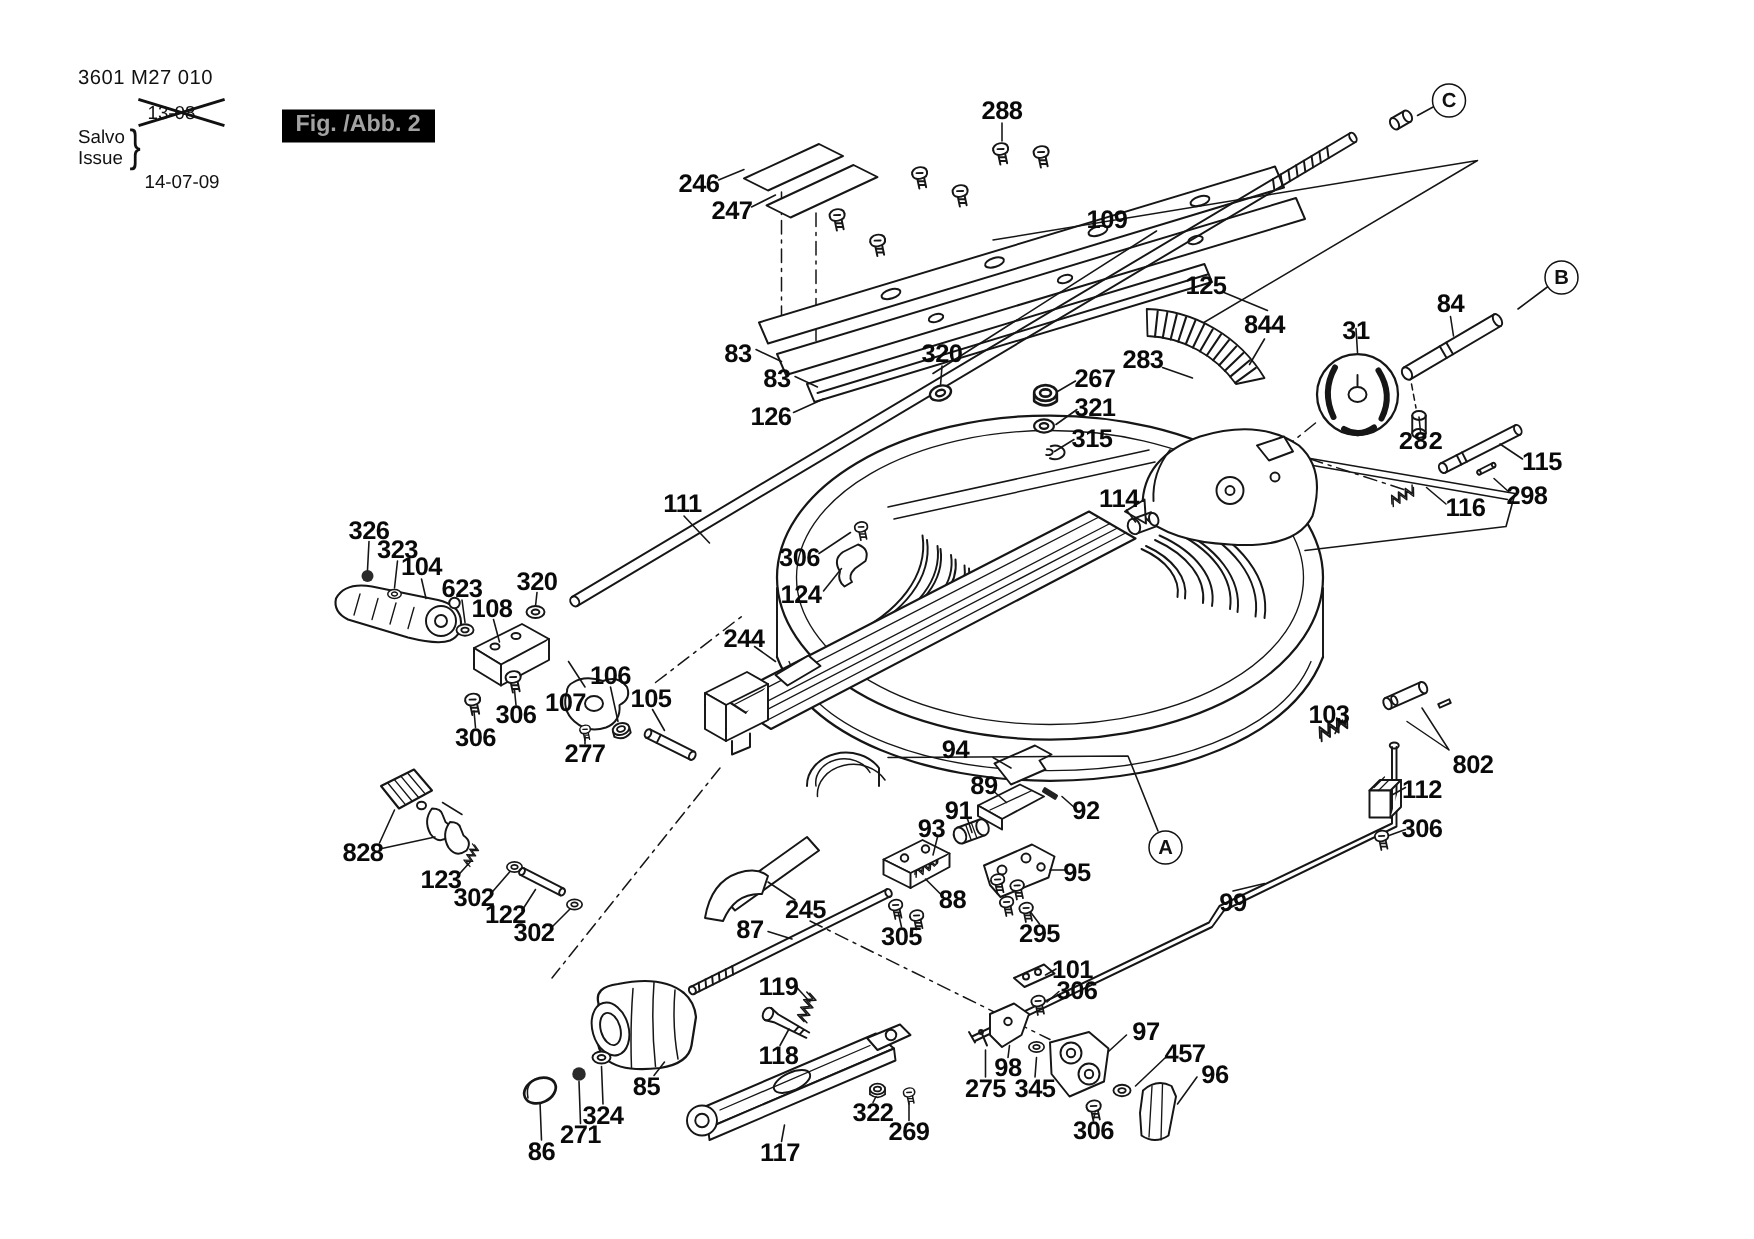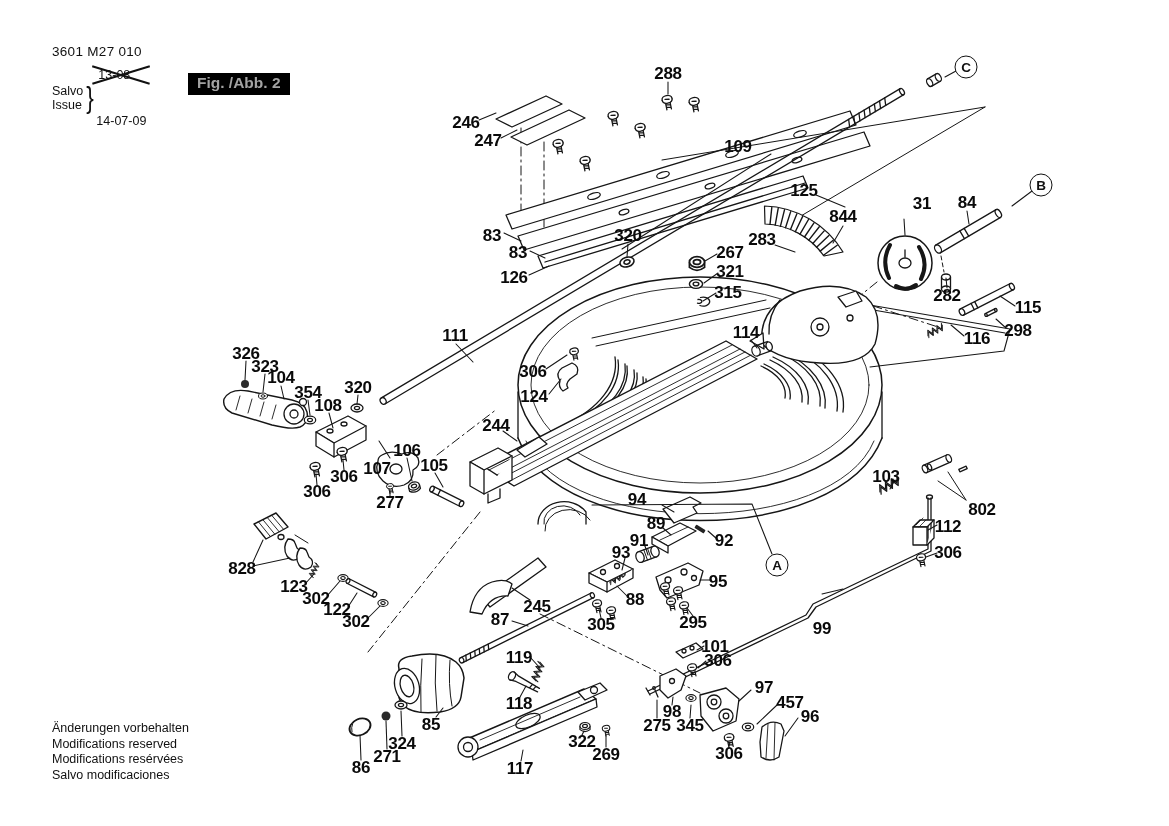--- a/index.html
+++ b/index.html
@@ -474,56 +474,50 @@
       </div>
       <div class="brace">}</div>
       <div class="rev-values">
         <span class="crossed">13-08</span>
         <span>14-07-09</span>
       </div>
     </div>
   </div>
   <div class="figbox">Fig. /Abb. 2</div>
 
-  <div class="footer">
-    <div>Änderungen vorbehalten</div>
-    <div>Modifications reserved</div>
-    <div>Modifications resérvées</div>
-    <div>Salvo modificaciones</div>
-  </div>
 
   <div id="callout-layer">
       <div class="callout" style="left: 668px; top: 74px;">288</div>
       <div class="callout" style="left: 466px; top: 123px;">246</div>
       <div class="callout" style="left: 488px; top: 141px;">247</div>
       <div class="callout" style="left: 738px; top: 147px;">109</div>
       <div class="callout" style="left: 492px; top: 236px;">83</div>
       <div class="callout" style="left: 518px; top: 253px;">83</div>
       <div class="callout" style="left: 514px; top: 278px;">126</div>
       <div class="callout" style="left: 628px; top: 236px;">320</div>
       <div class="callout" style="left: 804px; top: 191px;">125</div>
       <div class="callout" style="left: 843px; top: 217px;">844</div>
       <div class="callout" style="left: 762px; top: 240px;">283</div>
       <div class="callout" style="left: 730px; top: 253px;">267</div>
       <div class="callout" style="left: 730px; top: 272px;">321</div>
       <div class="callout" style="left: 728px; top: 293px;">315</div>
-      <div class="callout" style="left: 904px; top: 204px; margin-left: 18px;">31</div>
+      <div class="callout" style="left: 904px; top: 221px;">31</div>
       <div class="callout" style="left: 967px; top: 203px;">84</div>
-      <div class="callout" style="left: 947px; top: 296px;">282</div>
+      <div class="callout" style="left: 947px; top: 296px; font-family: Liberation Mono, monospace;">282</div>
       <div class="callout" style="left: 1028px; top: 308px;">115</div>
       <div class="callout" style="left: 977px; top: 339px;">116</div>
       <div class="callout" style="left: 1018px; top: 331px;">298</div>
       <div class="callout" style="left: 455px; top: 336px;">111</div>
       <div class="callout" style="left: 746px; top: 333px;">114</div>
       <div class="callout" style="left: 533px; top: 372px;">306</div>
       <div class="callout" style="left: 534px; top: 397px;">124</div>
       <div class="callout" style="left: 246px; top: 354px;">326</div>
       <div class="callout" style="left: 265px; top: 367px;">323</div>
       <div class="callout" style="left: 281px; top: 378px;">104</div>
-      <div class="callout" style="left: 308px; top: 393px;">354</div>
+      <div class="callout" style="left: 308px; top: 393px;">623</div>
       <div class="callout" style="left: 328px; top: 406px;">108</div>
       <div class="callout" style="left: 358px; top: 388px;">320</div>
       <div class="callout" style="left: 377px; top: 433px; margin-top: 36px;">107</div>
       <div class="callout" style="left: 407px; top: 451px;">106</div>
       <div class="callout" style="left: 434px; top: 466px;">105</div>
       <div class="callout" style="left: 344px; top: 477px;">306</div>
       <div class="callout" style="left: 317px; top: 492px;">306</div>
       <div class="callout" style="left: 390px; top: 503px;">277</div>
       <div class="callout" style="left: 496px; top: 426px;">244</div>
       <div class="callout" style="left: 637px; top: 500px;">94</div>
@@ -539,21 +533,21 @@
       <div class="callout" style="left: 948px; top: 553px;">306</div>
       <div class="callout" style="left: 242px; top: 569px;">828</div>
       <div class="callout" style="left: 294px; top: 587px;">123</div>
       <div class="callout" style="left: 316px; top: 599px;">302</div>
       <div class="callout" style="left: 337px; top: 610px;">122</div>
       <div class="callout" style="left: 356px; top: 622px;">302</div>
       <div class="callout" style="left: 537px; top: 607px;">245</div>
       <div class="callout" style="left: 500px; top: 620px;">87</div>
       <div class="callout" style="left: 601px; top: 625px;">305</div>
       <div class="callout" style="left: 693px; top: 623px;">295</div>
-      <div class="callout" style="left: 822px; top: 602px; margin-top: 27px;">99</div>
+      <div class="callout" style="left: 822px; top: 602px;">99</div>
       <div class="callout" style="left: 519px; top: 658px;">119</div>
       <div class="callout" style="left: 715px; top: 647px;">101</div>
       <div class="callout" style="left: 718px; top: 661px;">306</div>
       <div class="callout" style="left: 519px; top: 704px;">118</div>
       <div class="callout" style="left: 764px; top: 688px;">97</div>
       <div class="callout" style="left: 790px; top: 703px;">457</div>
       <div class="callout" style="left: 810px; top: 717px;">96</div>
       <div class="callout" style="left: 672px; top: 712px;">98</div>
       <div class="callout" style="left: 657px; top: 726px;">275</div>
       <div class="callout" style="left: 690px; top: 726px;">345</div>

